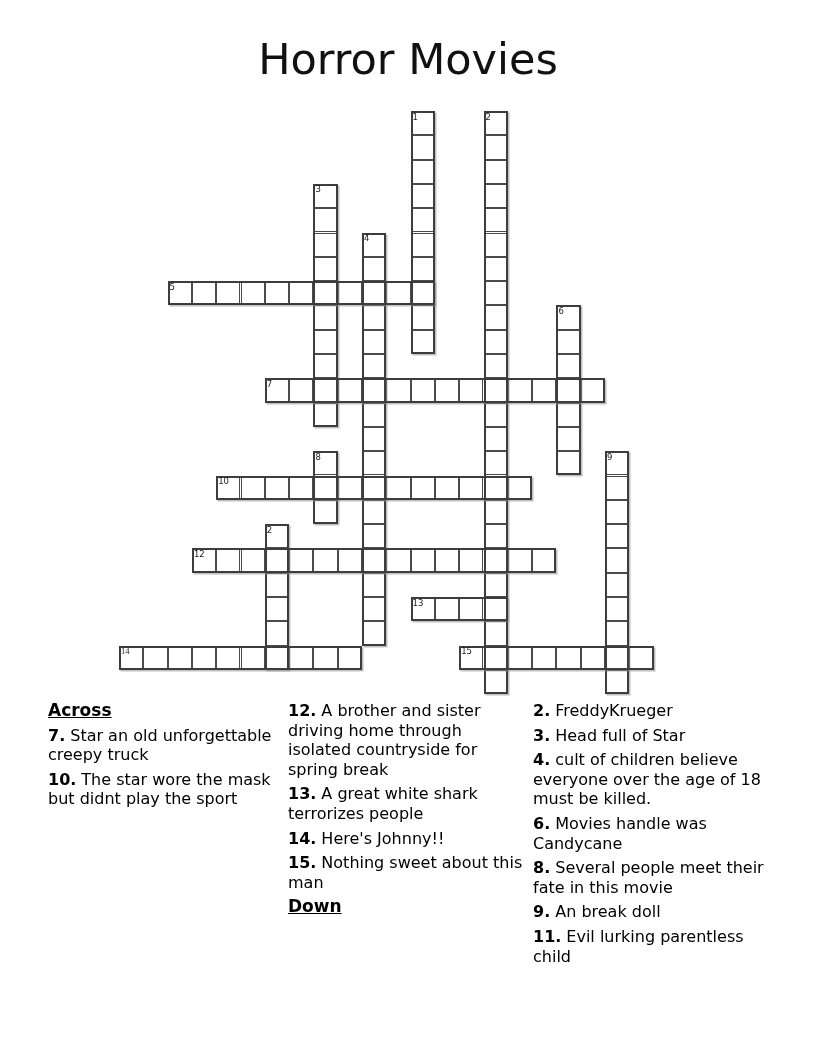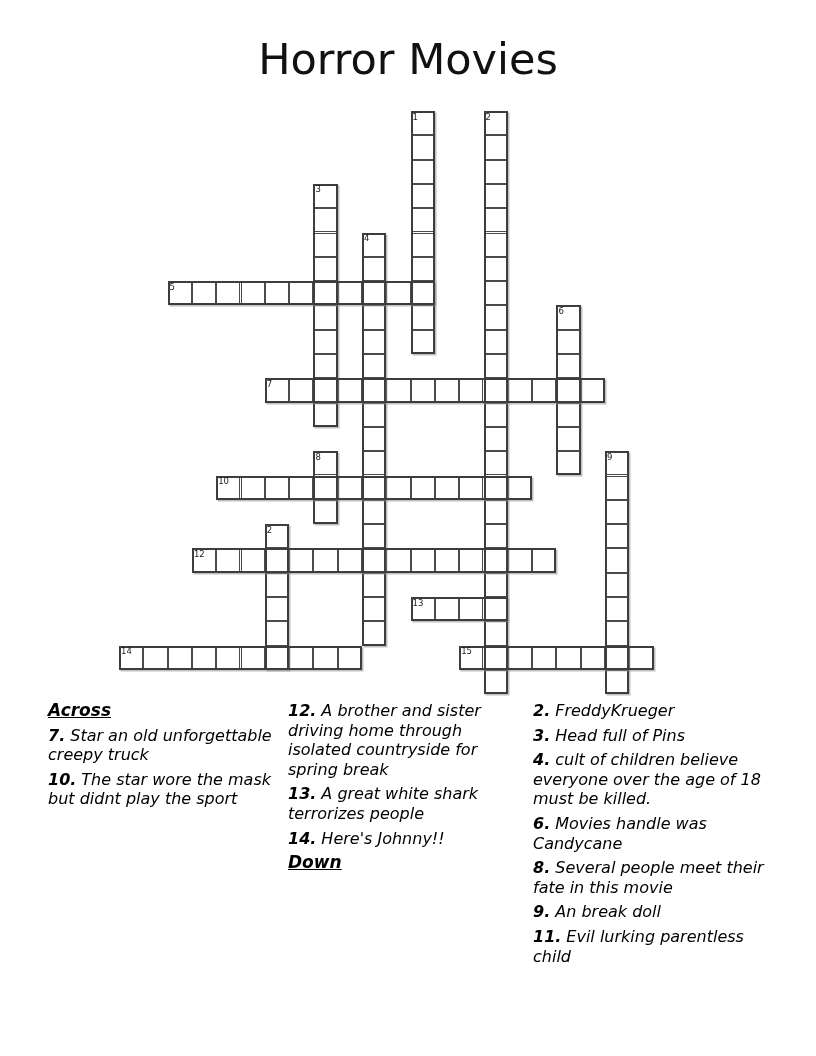--- a/index.html
+++ b/index.html
@@ -21,21 +21,21 @@
     position:absolute;box-sizing:border-box;border:2px solid #3d3d3d;
     box-shadow:1.5px 1.5px 0 rgba(140,140,140,0.55);
     background:transparent;z-index:2;pointer-events:none;
   }
   .cell-num{
     position:absolute;font-size:8.5px;line-height:9px;color:#1a1a1a;
     z-index:3;pointer-events:none;font-family:"DejaVu Sans",sans-serif;
   }
   .clue-col{
     position:absolute;top:701px;width:238px;
-    font-size:16px;line-height:19.6px;color:#000;font-style:italic;
+    font-size:16px;line-height:19.6px;color:#000;
   }
   #clue-col-1{left:48px;}
   #clue-col-2{left:288px;}
   #clue-col-3{left:533px;}
   .clue{margin:0 0 5px 0;}
   .clue b{font-weight:bold;padding-right:5px;}
   .clue-heading{
     font-weight:bold;text-decoration:underline;font-size:17px;
     margin:0 0 5px 0;
   }
@@ -212,36 +212,37 @@
     <span class="cell-num" style="left: 364px; top: 234px;">4</span>
     <span class="cell-num" style="left: 169.6px; top: 282.6px;">5</span>
     <span class="cell-num" style="left: 558.4px; top: 306.9px;">6</span>
     <span class="cell-num" style="left: 266.8px; top: 379.8px;">7</span>
     <span class="cell-num" style="left: 315.4px; top: 452.7px;">8</span>
     <span class="cell-num" style="left: 607px; top: 452.7px;">9</span>
     <span class="cell-num" style="left: 218.2px; top: 477px;">10</span>
     <span class="cell-num" style="left: 266.8px; top: 525.6px;">2</span>
     <span class="cell-num" style="left: 193.9px; top: 549.9px;">12</span>
     <span class="cell-num" style="left: 412.6px; top: 598.5px;">13</span>
-    <span class="cell-num" style="left: 121px; top: 647.1px;">14</span>
+    <span class="cell-num" style="left: 121px; top: 647.1px; font-family: Liberation Serif, serif;">14</span>
     <span class="cell-num" style="left: 461.2px; top: 647.1px;">15</span>
   </div>
 
 <div id="clue-col-1" class="clue-col">
     <div class="clue-heading">Across</div>
     <div class="clue"><b>7.</b><span>Star an old unforgettable creepy truck</span></div>
     <div class="clue"><b>10.</b><span>The star wore the mask but didnt play the sport</span></div>
   </div>
 <div id="clue-col-2" class="clue-col">
     <div class="clue"><b>12.</b><span>A brother and sister driving home through isolated countryside for spring break</span></div>
     <div class="clue"><b>13.</b><span>A great white shark terrorizes people</span></div>
     <div class="clue"><b>14.</b><span>Here's Johnny!!</span></div>
+    <div class="clue"><b>15.</b><span>Nothing sweet about this man</span></div>
     <div class="clue-heading">Down</div>
   </div>
 <div id="clue-col-3" class="clue-col">
     <div class="clue"><b>2.</b><span>FreddyKrueger</span></div>
-    <div class="clue"><b>3.</b><span>Head full of Pins</span></div>
+    <div class="clue"><b>3.</b><span>Head full of Star</span></div>
     <div class="clue"><b>4.</b><span>cult of children believe everyone over the age of 18 must be killed.</span></div>
     <div class="clue"><b>6.</b><span>Movies handle was Candycane</span></div>
     <div class="clue"><b>8.</b><span>Several people meet their fate in this movie</span></div>
     <div class="clue"><b>9.</b><span>An break doll</span></div>
     <div class="clue"><b>11.</b><span>Evil lurking parentless child</span></div>
   </div>
 
 </body></html>

